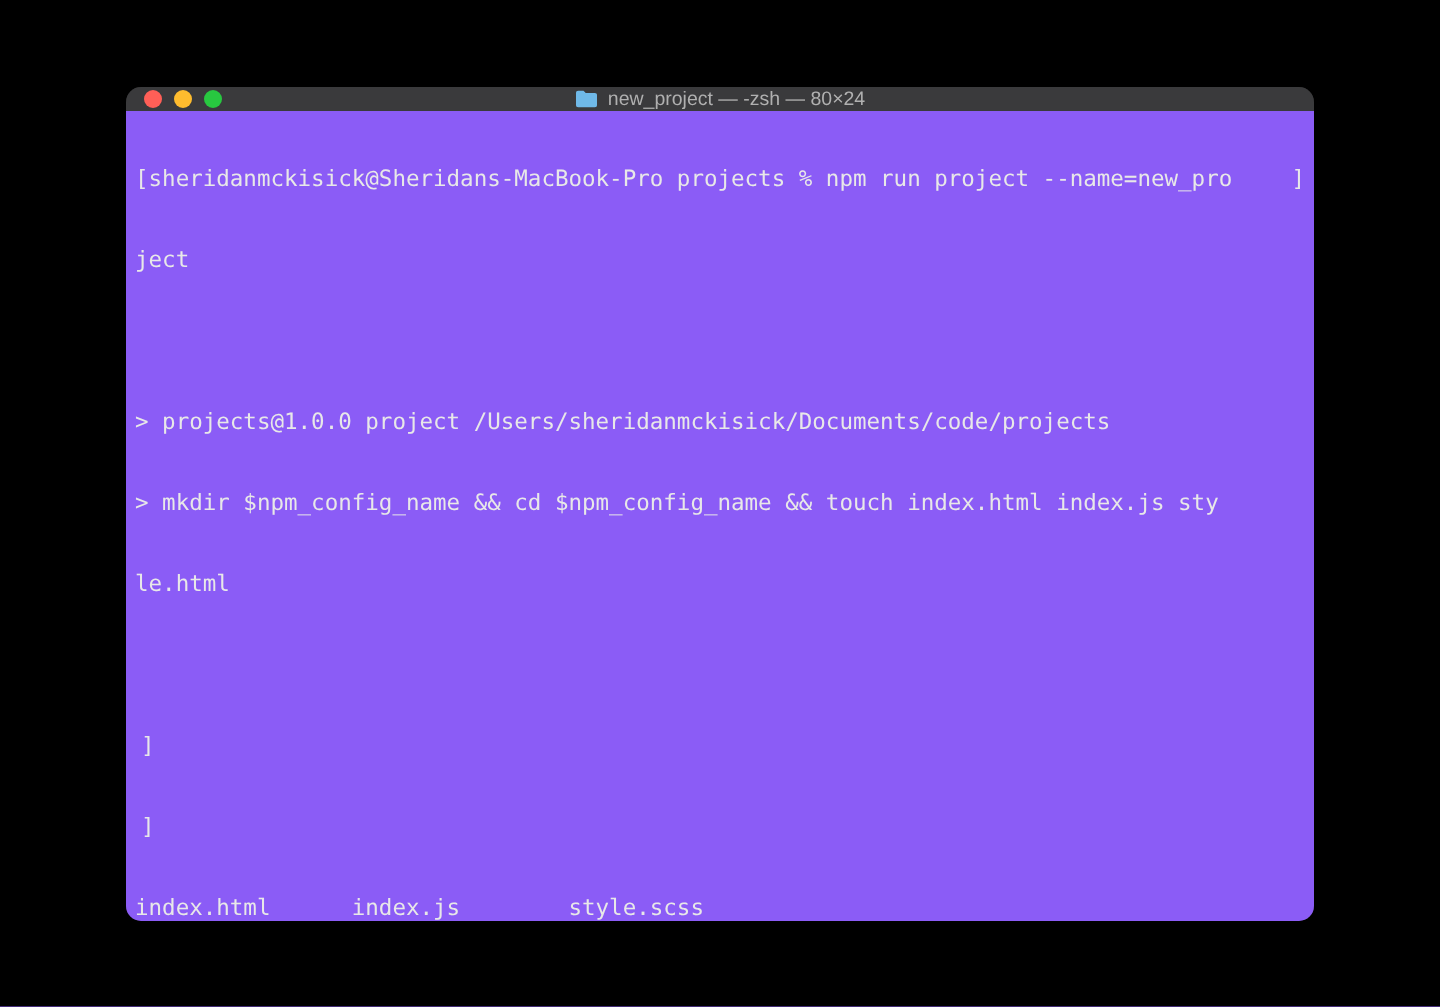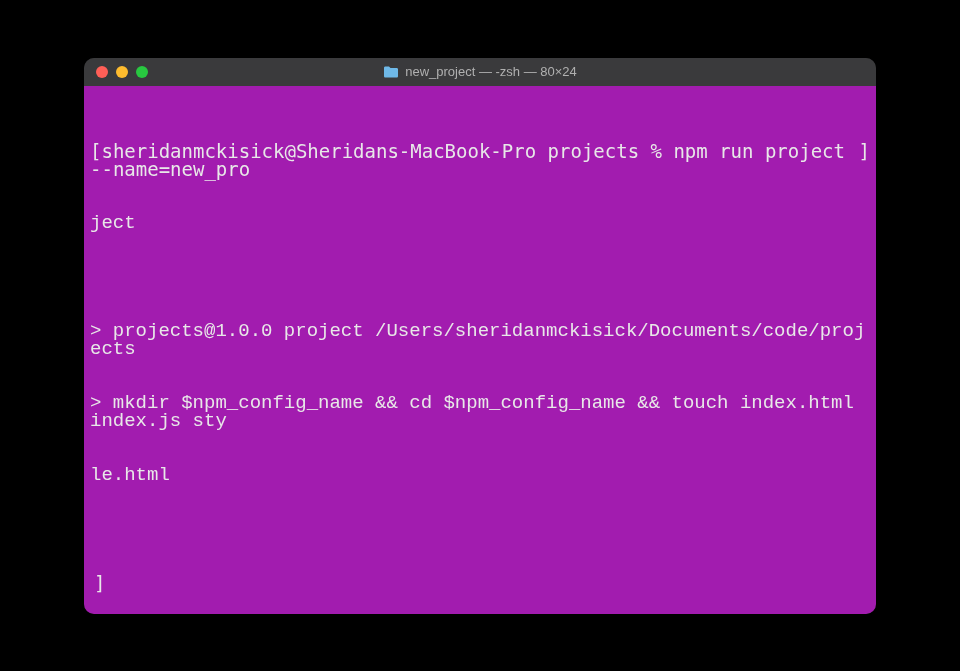--- a/index.html
+++ b/index.html
@@ -20,21 +20,21 @@
       width: 792px;
       height: 556px;
       background: #1e1e1e;
       border-radius: 10px;
       overflow: hidden;
       box-shadow: 0 20px 60px rgba(0,0,0,0.8);
       display: flex;
       flex-direction: column;
     }
     .titlebar {
-      height: 28px;
+      height: 16px;
       background: #3a3a3c;
       display: flex;
       align-items: center;
       padding: 0 12px;
       position: relative;
       flex-shrink: 0;
     }
     .traffic-lights {
       display: flex;
       gap: 8px;
@@ -64,33 +64,32 @@
     .folder-icon {
       width: 16px;
       height: 12px;
       display: inline-block;
     }
     .folder-icon svg {
       display: block;
     }
     .terminal-body {
       flex: 1;
-      background: #a21caf;
-      padding: 20px 6px;
-      font-size: 19px;
+      background: #8b5cf6;
+      padding: 0 6px;
+      font-size: 15px;
       line-height: 18px;
       color: #e8e8e8;
       white-space: pre-wrap;
       word-break: break-all;
       overflow: hidden;
       font-family: "SF Mono", Menlo, Monaco, Consolas, monospace;
     }
     .line {
       display: block;
-      font-family: Liberation Mono, monospace;
     }
     .bracket-row {
       display: flex;
       justify-content: space-between;
     }
     .bracket-row .content {
       flex: 0 1 auto;
     }
     .bracket-row .right-br {
       flex: 0 0 auto;

